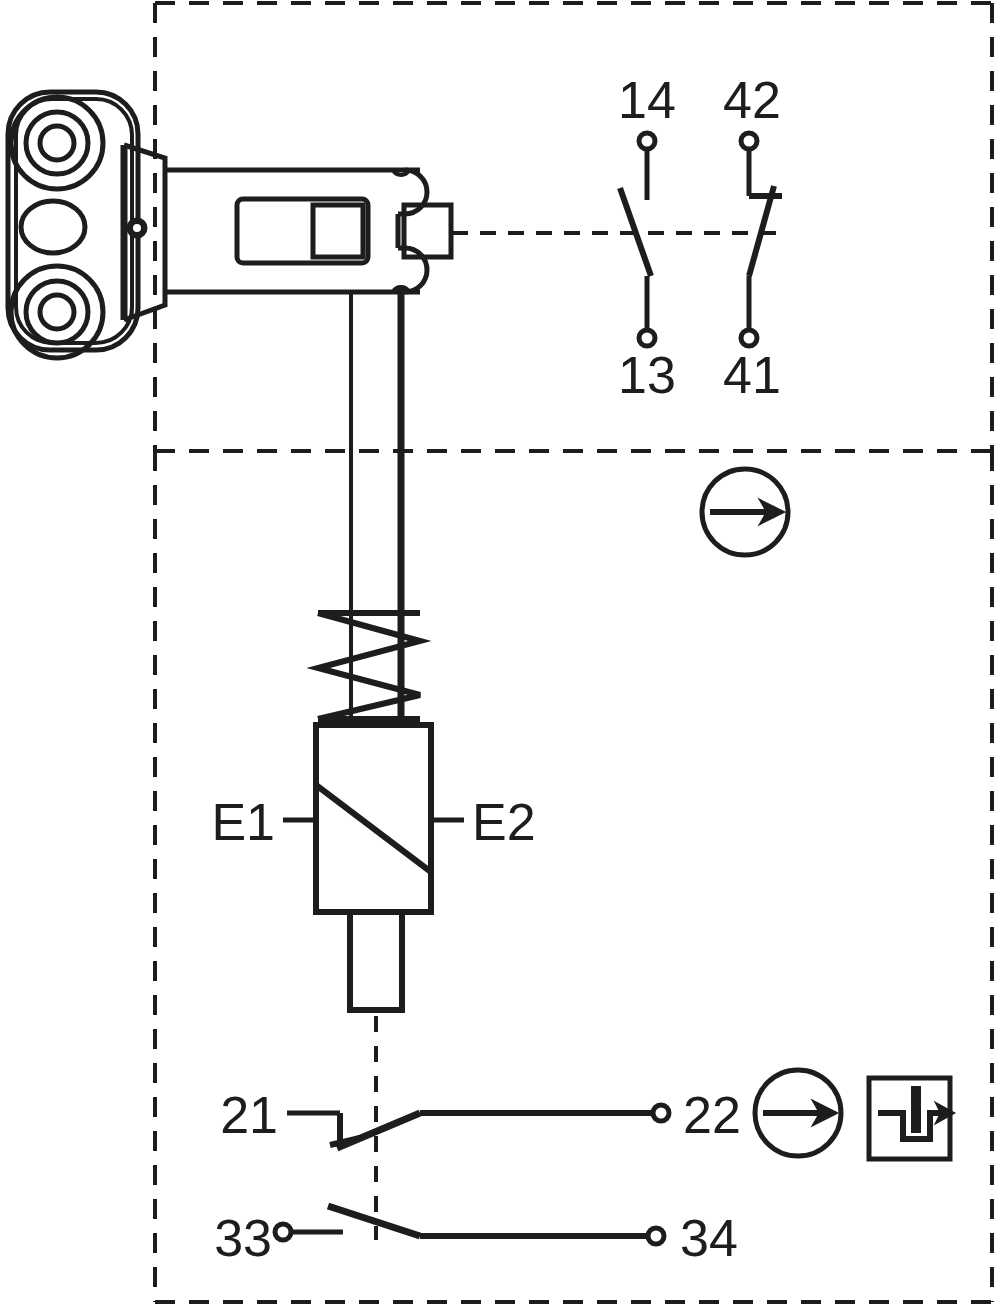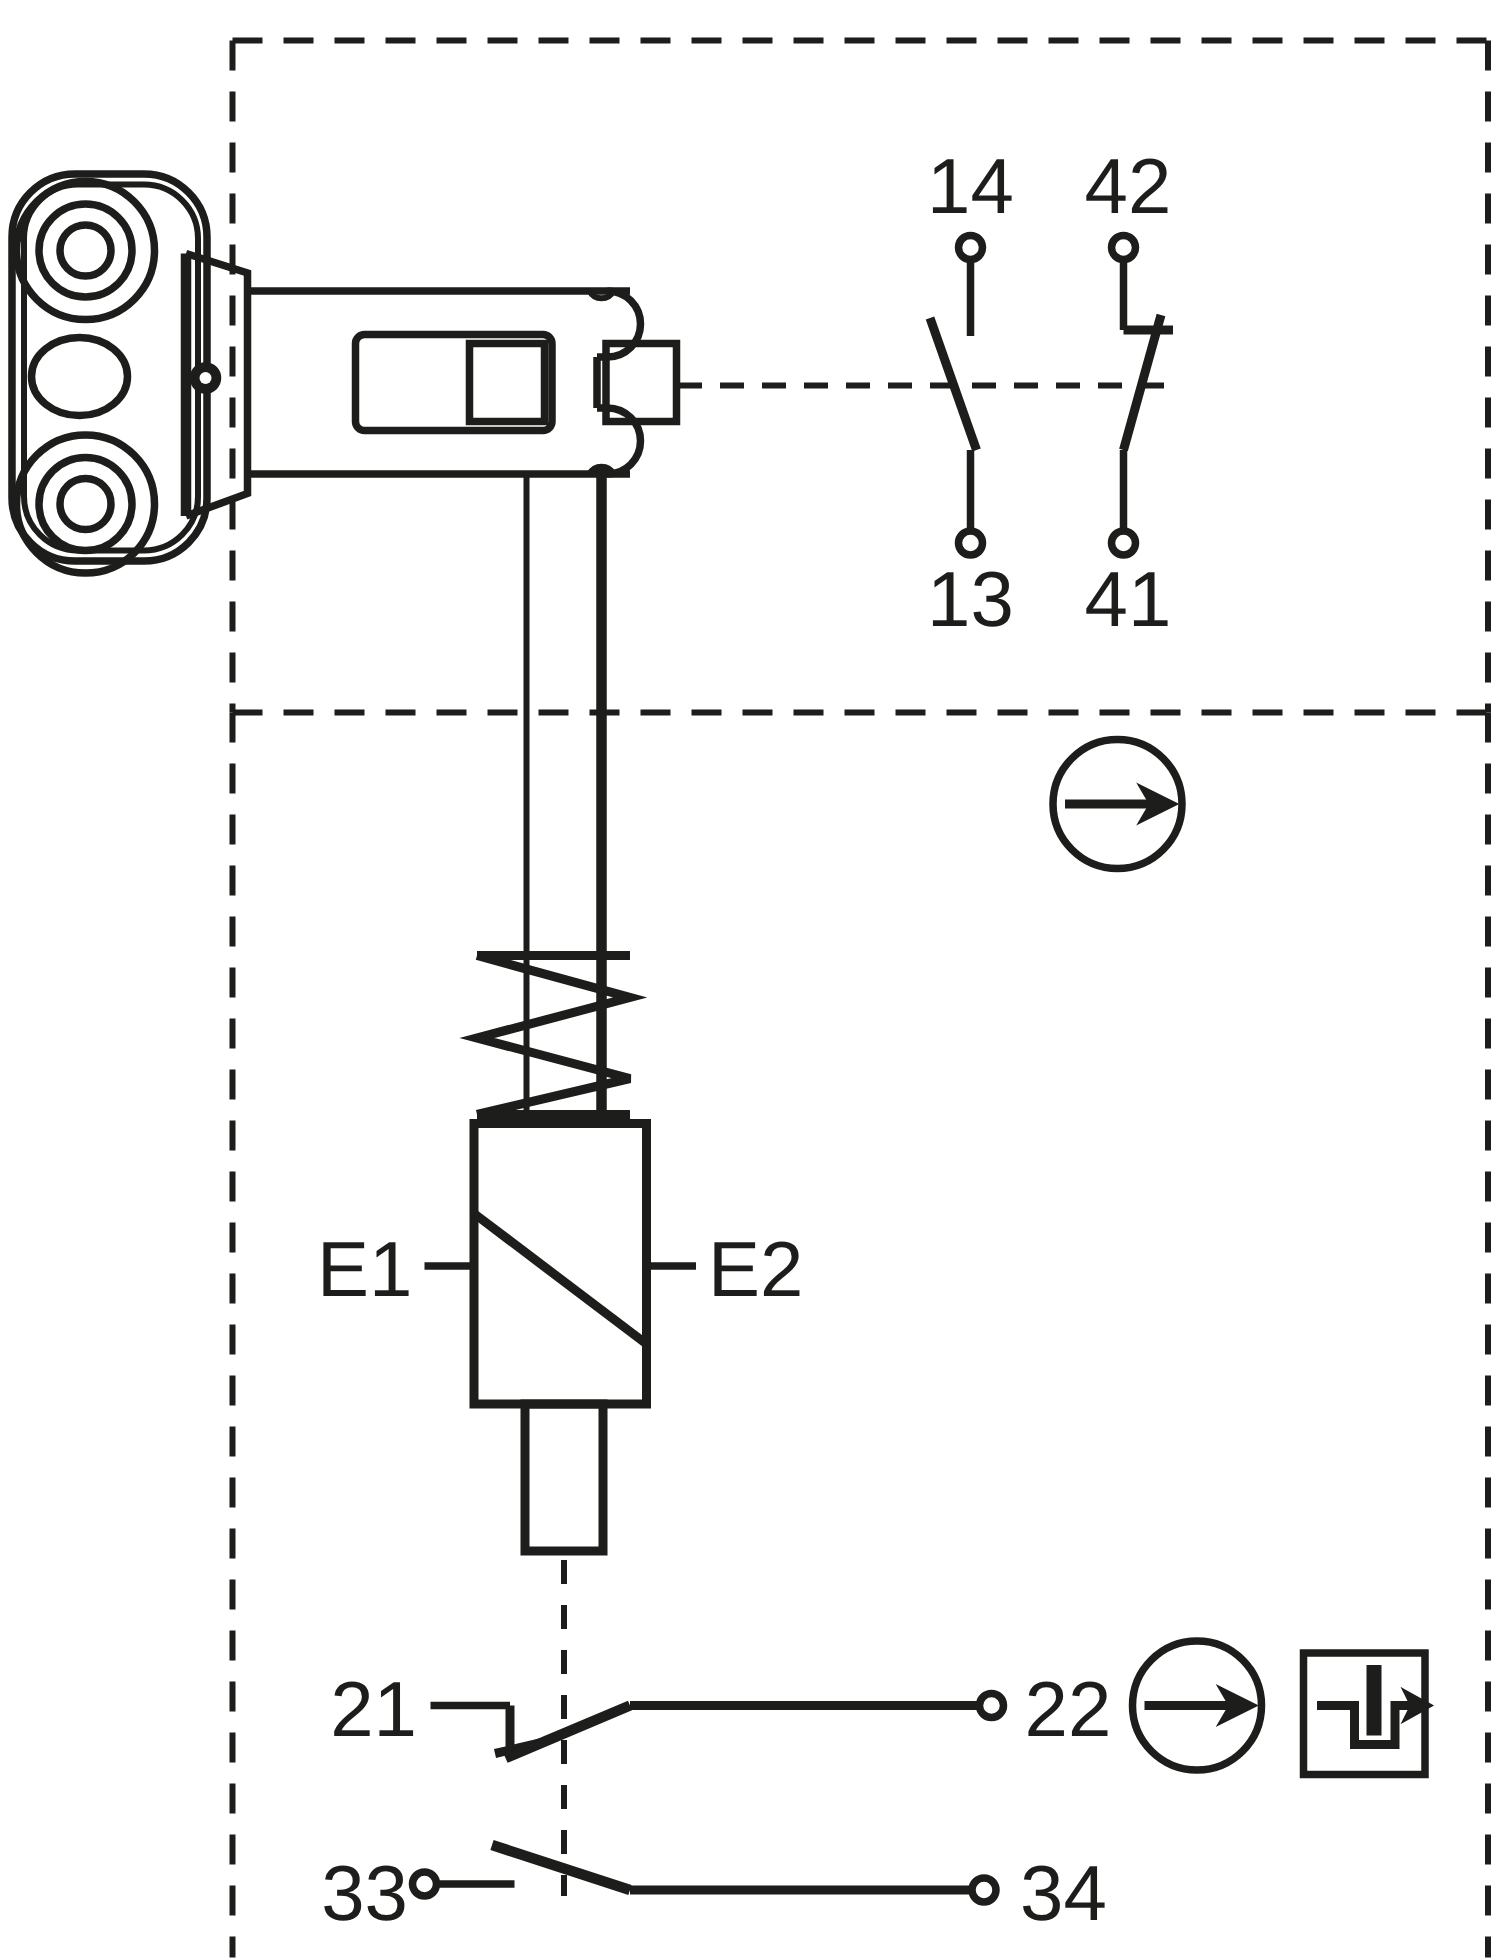--- a/index.html
+++ b/index.html
@@ -1,21 +1,21 @@
 <!DOCTYPE html>
 <html><head>
 <meta charset="utf-8">
 <style>
   html,body{margin:0;padding:0;background:#ffffff;}
   body{
     width:1000px;height:1305px;
     font-family:"Liberation Sans", sans-serif;
     overflow:hidden;
   }
-  #stage{position:relative;width:1000px;height:1071px;background:#fff;margin-top:24px;}
+  #stage{position:relative;width:1000px;height:1071px;background:#fff;}
   #diagram{position:absolute;left:0;top:0;}
   .lbl{
     font-family:"Liberation Sans", sans-serif;
     font-size:52px;
     fill:#1d1d1b;
     font-weight:400;
   }
 </style>
 </head>
 <body>

